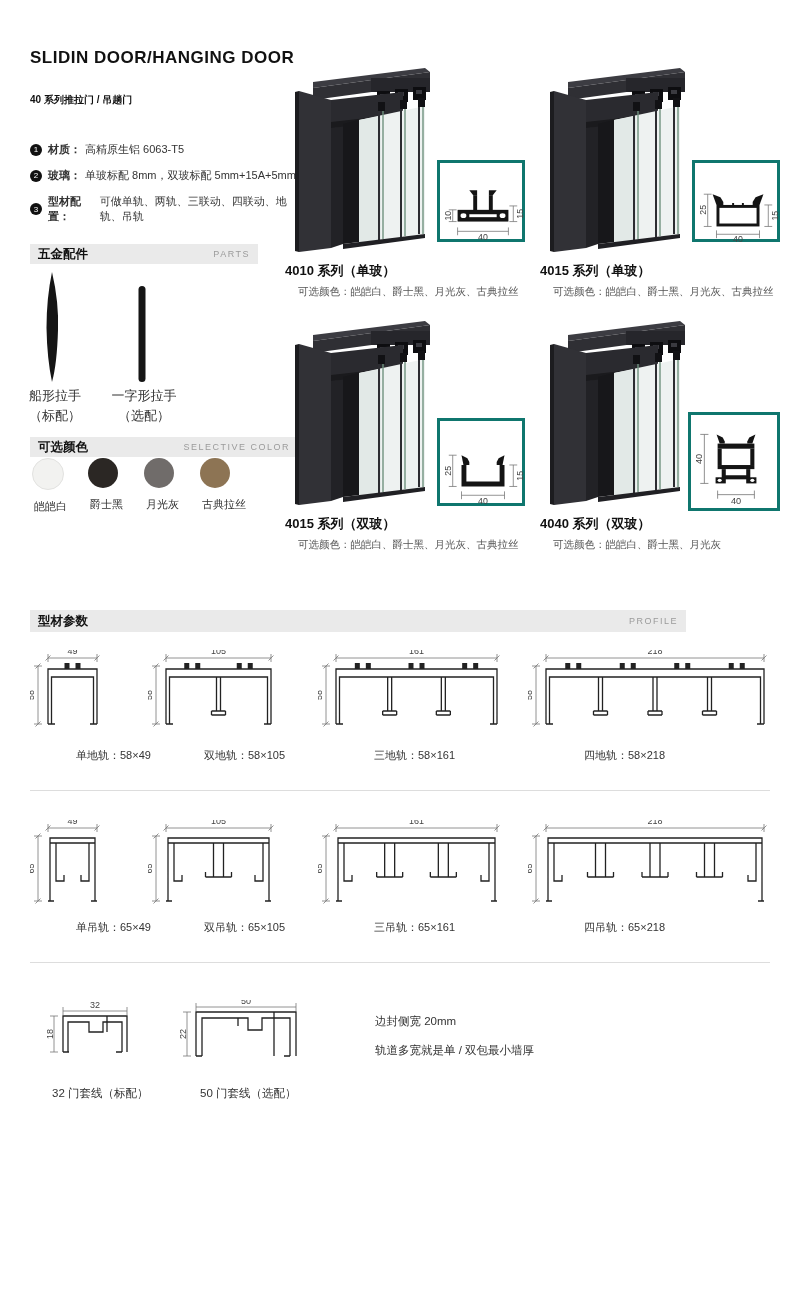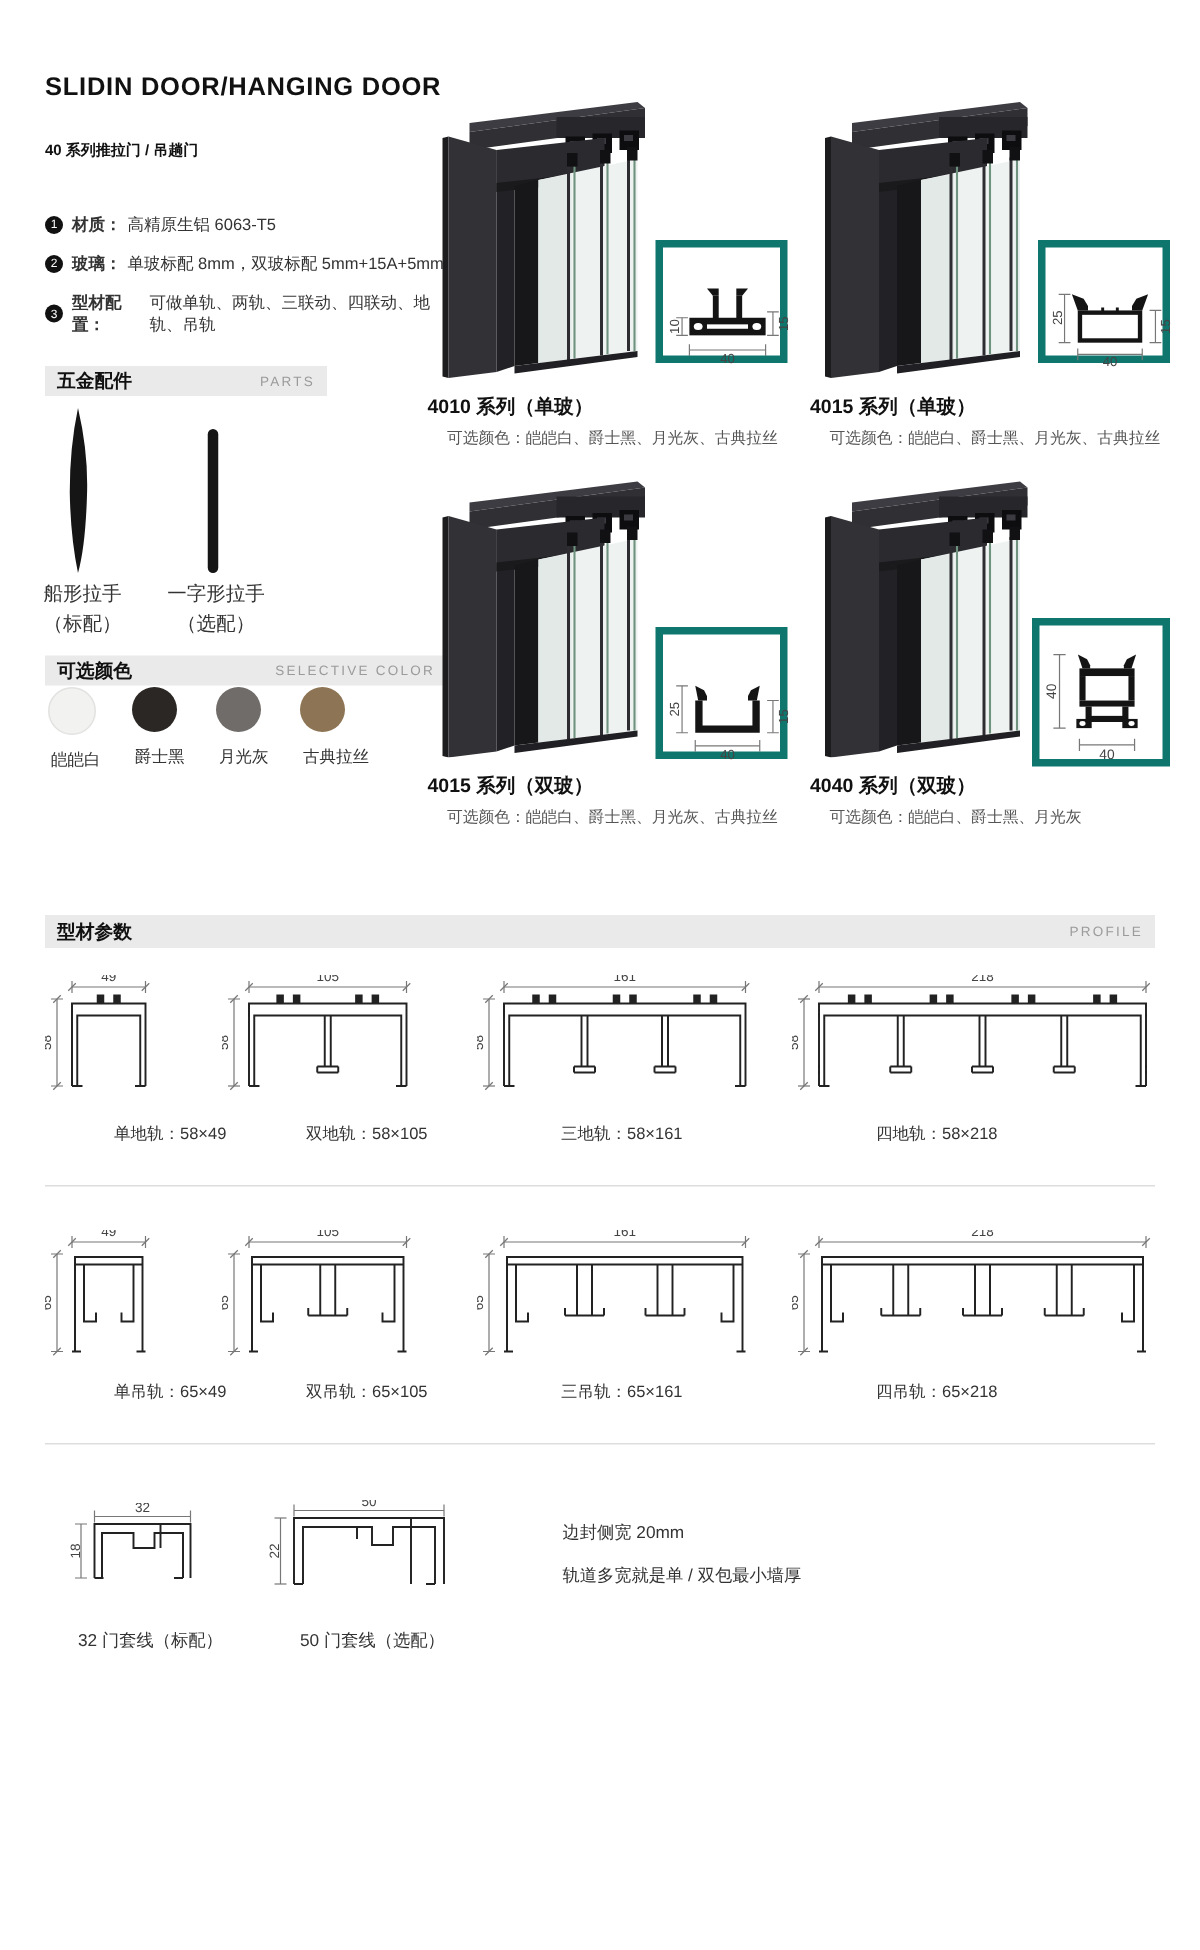--- a/index.html
+++ b/index.html
@@ -19,21 +19,21 @@
           padding:0 8px;box-sizing:border-box;height:20px;}
   .secbar .cn{font-size:12.5px;font-weight:bold;color:#111;}
   .secbar .en{font-size:9px;color:#9b9b9b;letter-spacing:1.5px;}
   
   .hlabel{font-size:13px;color:#333;text-align:center;line-height:1.5;}
   .swatch-circle{width:30px;height:30px;border-radius:50%;}
   .swatch-label{font-size:11px;color:#333;margin-top:9px;padding-left:2px;}
   
   .ptitle{font-size:13px;font-weight:bold;color:#111;}
   .pcaption{font-size:10.5px;color:#555;margin-top:6px;margin-left:13px;}
-  .xbox{border:5px solid #0f766e;background:#fff;box-sizing:border-box;}
+  .xbox{border:3px solid #0f766e;background:#fff;box-sizing:border-box;}
   
   .dl{stroke:#777;stroke-width:.8;fill:none;}
   .dt{font-family:"Liberation Sans",sans-serif;font-size:9px;fill:#444;}
   .pl{fill:none;stroke:#222;stroke-width:1.3;}
   .pb{fill:#222;}
   .tracklabel{font-size:11px;color:#333;margin-left:44px;}
   .divider{height:1px;background:#ddd;}
   .note-line{font-size:11.5px;color:#333;margin-bottom:14px;}
   .caslabel{font-size:11.5px;color:#333;}
 </style>
@@ -88,21 +88,21 @@
     <span class="spec-label">玻璃：</span>
     <span>单玻标配 8mm，双玻标配 5mm+15A+5mm</span>
   </div>
   <div class="spec-row">
     <span class="badge">3</span>
     <span class="spec-label">型材配置：</span>
     <span>可做单轨、两轨、三联动、四联动、地轨、吊轨</span>
   </div>
 </div>
 
-<div class="abs secbar" style="left:30px;top:244px;width:188px;">
+<div class="abs secbar" style="left:30px;top:244px;width:228px;">
   <span class="cn">五金配件</span>
   <span class="en">PARTS</span>
 </div>
 <svg class="abs" style="left:44px;top:272px;" width="18" height="110" viewBox="0 0 18 110">
   <path d="M8,0 Q15,30 14,58 Q13,92 8,110 Q3,86 2.5,56 Q2.5,26 8,0 Z" fill="#151515"></path>
 </svg>
 <svg class="abs" style="left:136px;top:286px;" width="12" height="96" viewBox="0 0 12 96">
   <rect x="2.5" y="0" width="7" height="96" rx="3.5" fill="#151515"></rect>
 </svg>
 <div class="abs hlabel" style="left:10px;top:386px;width:90px;">
@@ -240,21 +240,21 @@
     <text class="dt" x="8" y="46" text-anchor="middle" transform="rotate(-90 8 43)">40</text>
     <line x1="26" y1="78" x2="62" y2="78" class="dl"></line>
       <line x1="26" y1="74" x2="26" y2="82" class="dl"></line>
       <line x1="62" y1="74" x2="62" y2="82" class="dl"></line>
     <text class="dt" x="44" y="87" text-anchor="middle">40</text>
   </svg>
 </div>
 <div class="abs ptitle" style="left:540px;top:515px;">4040 系列（双玻）</div>
 <div class="abs pcaption" style="left:540px;top:532px;">可选颜色：皑皑白、爵士黑、月光灰</div>
 
-<div class="abs secbar" style="left:30px;top:610px;width:740px;height:22px;">
+<div class="abs secbar" style="left:30px;top:610px;width:656px;height:22px;">
   <span class="cn">型材参数</span>
   <span class="en">PROFILE</span>
 </div>
 
 <div class="abs" style="left:30px;top:650px;"><svg width="75" height="80" viewBox="0 0 75 80">
       <line x1="18" y1="8" x2="67" y2="8" class="dl"></line>
       <line x1="18" y1="4" x2="18" y2="12" class="dl"></line>
       <line x1="67" y1="4" x2="67" y2="12" class="dl"></line>
       <line x1="15.5" y1="10.5" x2="20.5" y2="5.5" class="dl"></line>
       <line x1="64.5" y1="10.5" x2="69.5" y2="5.5" class="dl"></line>

